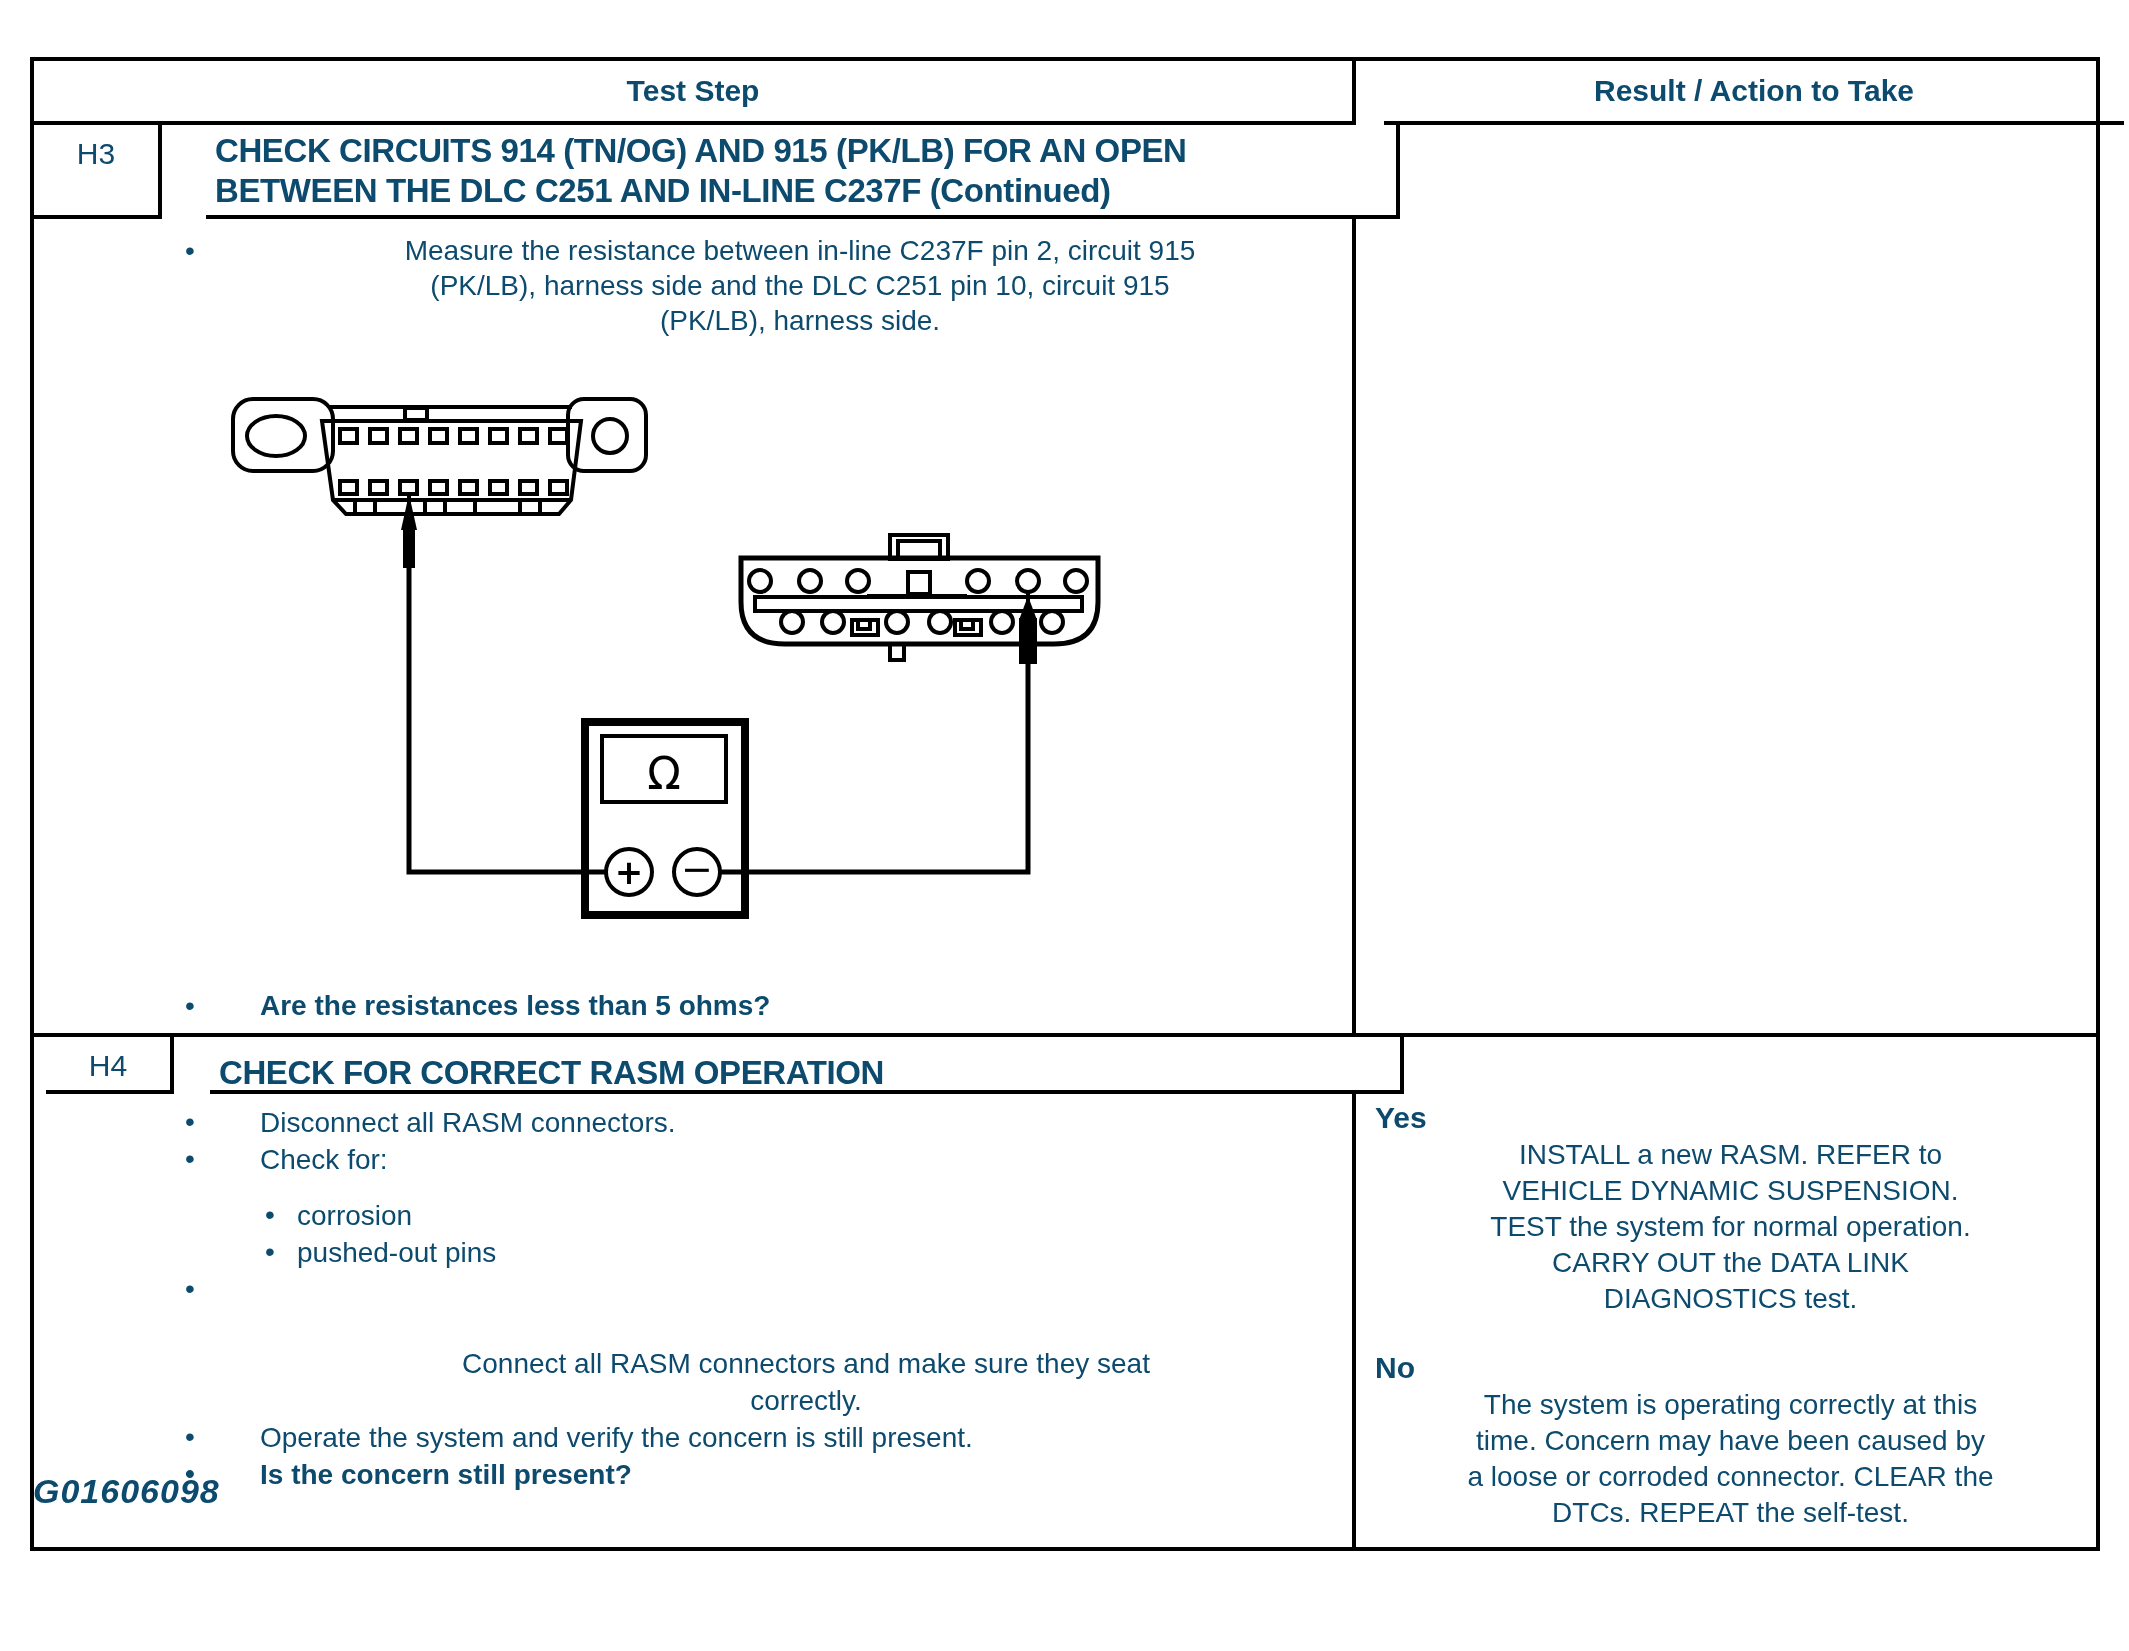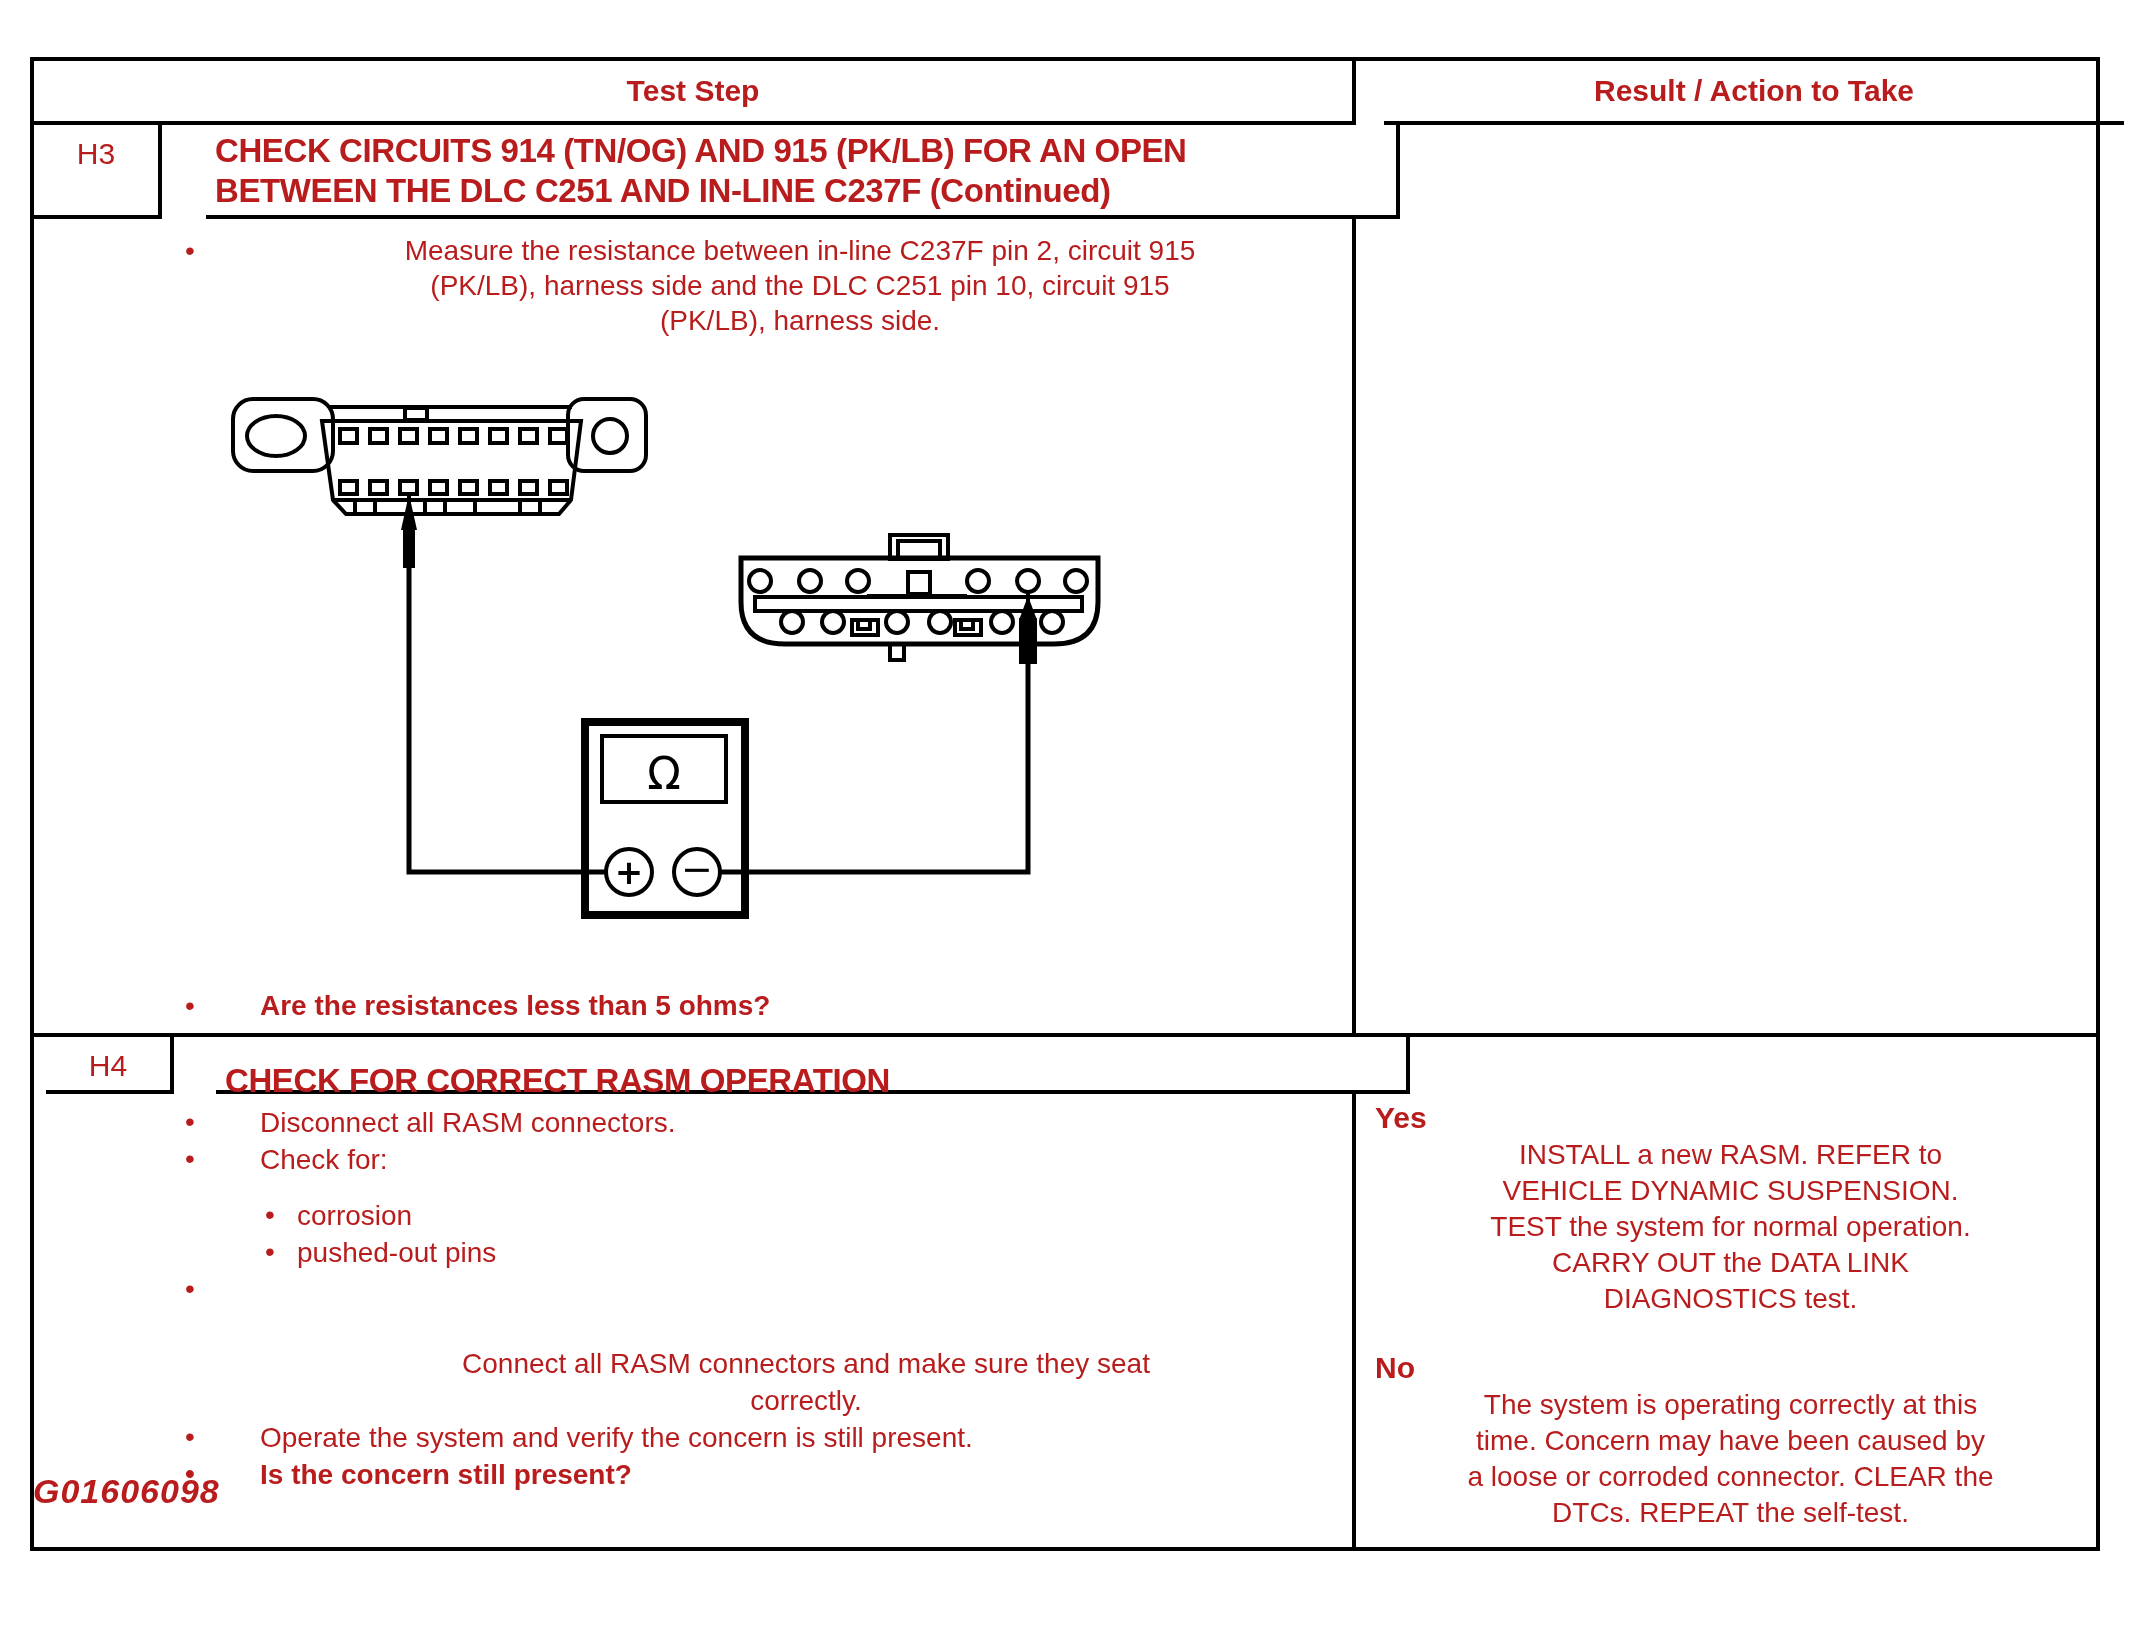--- a/index.html
+++ b/index.html
@@ -1,16 +1,16 @@
 <!DOCTYPE html>
 <html><head>
 <meta charset="utf-8">
 <style>
   html,body{margin:0;padding:0;background:#fff;}
-  .page{position:relative;width:2129px;height:1651px;background:#fff;color:#b91c1c;
+  .page{position:relative;width:2129px;height:1651px;background:#fff;color:#0c4a6e;
         font-family:"Liberation Sans", sans-serif;overflow:hidden;}
   .tbl{position:absolute;left:30px;top:57px;width:2070px;height:1494px;
        border:4px solid #000;box-sizing:border-box;}
   .cell{position:absolute;box-sizing:border-box;}
   .bb{border-bottom:4px solid #000;}
   .br{border-right:4px solid #000;}
   .hdr{font-weight:bold;font-size:30px;display:flex;align-items:center;justify-content:center;}
   .steplabel{font-weight:normal;font-size:30px;text-align:center;padding-top:12px;}
   .steptitle{font-weight:bold;font-size:33px;line-height:40px;letter-spacing:-0.4px;
              padding:6px 6px 0 9px;white-space:pre-line;margin-left:44px;}
@@ -151,21 +151,21 @@
 
       <div class="abs" style="left:0;bottom:8px;width:1322px;height:37px;">
         <span class="abs body-text" style="left:151px;top:0;">•</span>
         <div class="abs body-text bold" style="left:226px;top:0;width:1080px;">Are the resistances less than 5 ohms?</div>
       </div>
     </div>
 
     <div class="cell bb" style="left:1322px;top:64px;width:740px;height:912px;"></div>
 
     <div class="cell steplabel br bb" style="left:12px;top:976px;width:128px;height:57px;padding-top:12px;">H4</div>
-    <div class="cell steptitle bb br" style="left:138px;top:976px;width:1194px;height:57px;padding-top:24px;">CHECK FOR CORRECT RASM OPERATION</div>
+    <div class="cell steptitle bb br" style="left:132px;top:976px;width:1194px;height:57px;padding-top:16px;">CHECK FOR CORRECT RASM OPERATION</div>
 
     <div class="cell br" style="left:0;top:1033px;width:1322px;height:453px;padding-top:10px;">
       <div class="bullet-row">
         <span class="dot">•</span>
         <span>Disconnect all RASM connectors.</span>
       </div>
       <div class="bullet-row">
         <span class="dot">•</span>
         <span>Check for:</span>
       </div>

